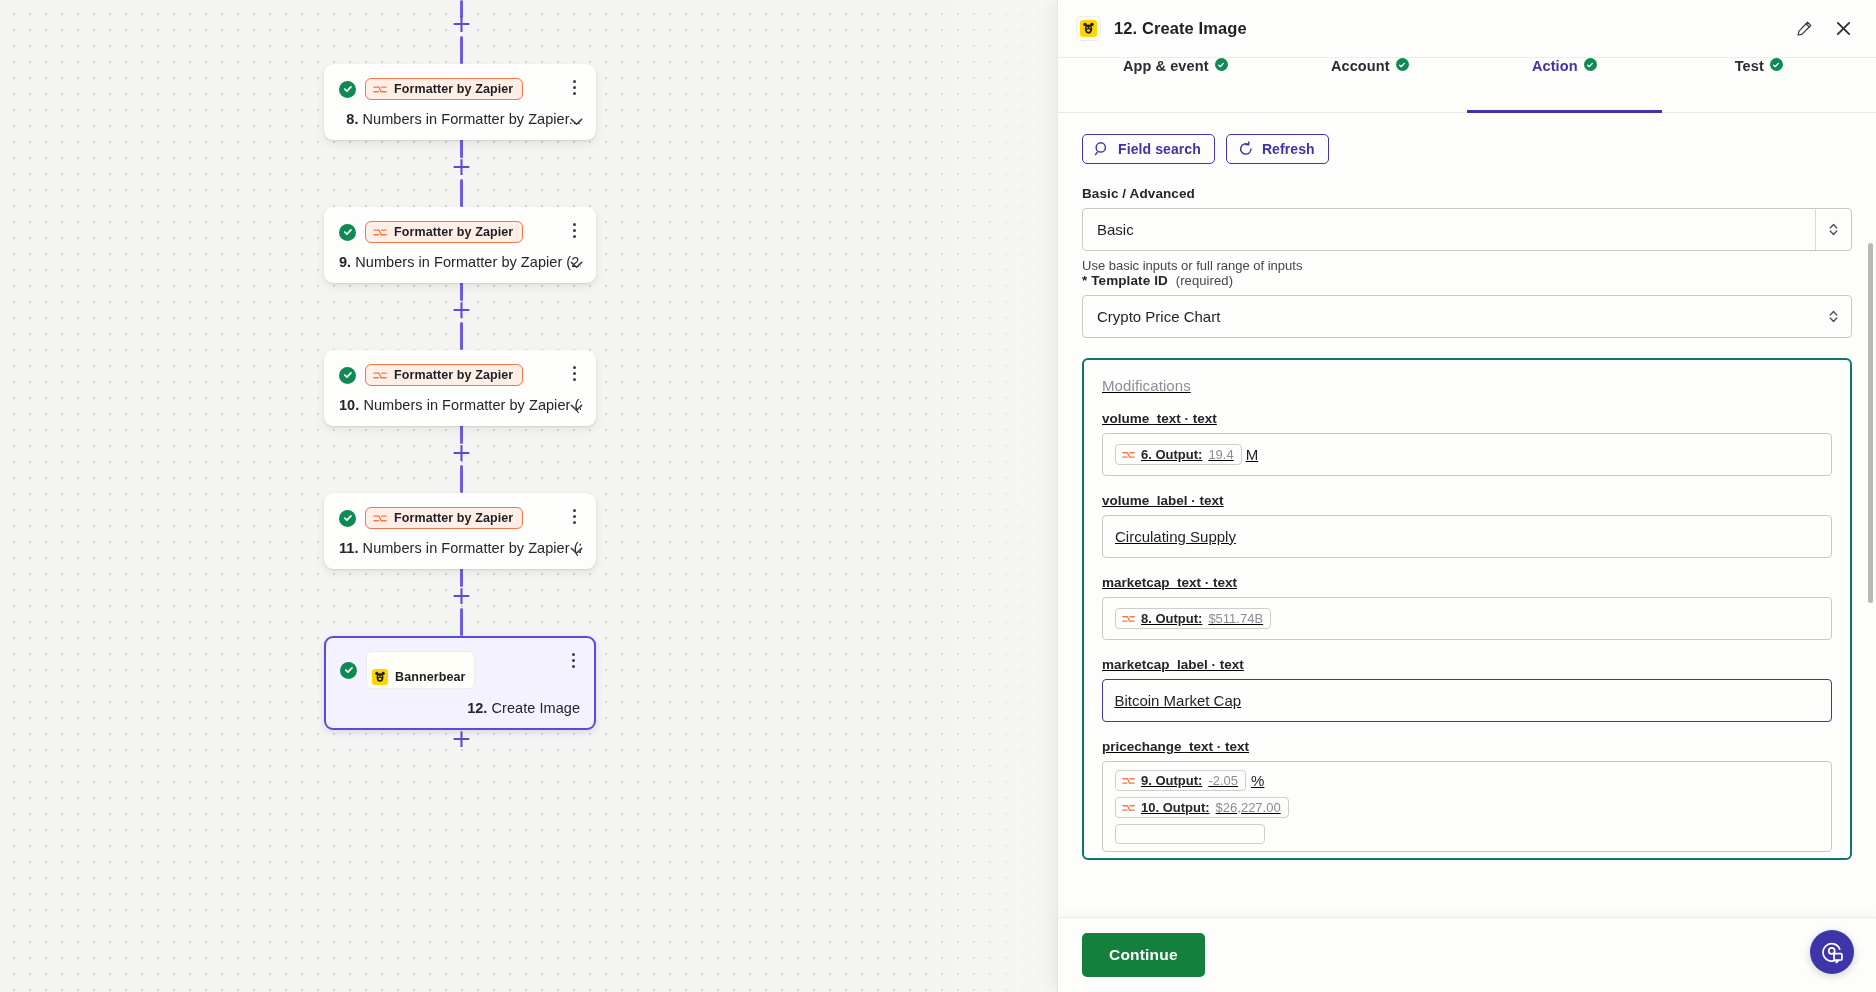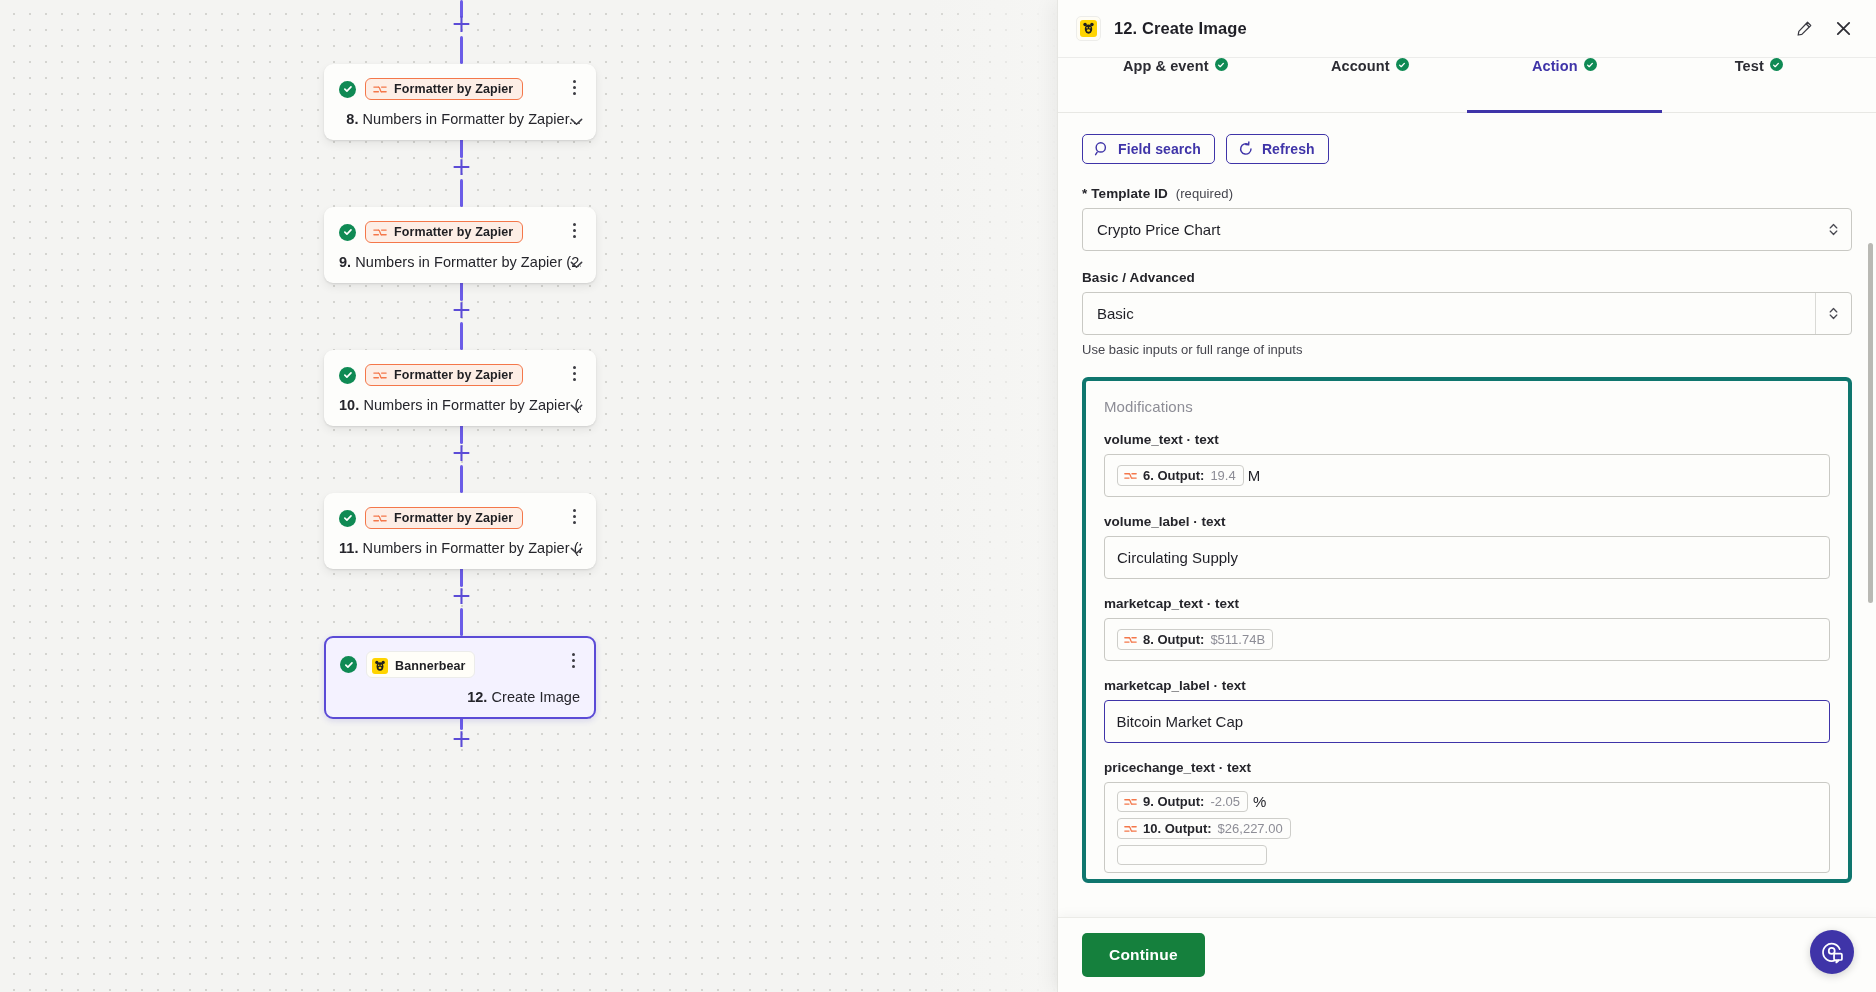--- a/index.html
+++ b/index.html
@@ -90,21 +90,21 @@
     border-radius: 6px;
     padding: 3px 9px 3px 7px;
     font-size: 12.5px;
     font-weight: 700;
     letter-spacing: .1px;
     white-space: nowrap;
   }
   .app-chip.bannerbear {
     border: 1px solid #ececea;
     background: #fffef8;
-    padding: 6px 9px 3px 5px;
+    padding: 17px 9px 3px 5px;
   }
   .chip-ico-formatter { width: 14px; height: 11px; display:block; }
   .chip-ico-bear {
     width: 16px; height: 16px; border-radius: 3px;
     background: #ffd400;
     display:flex;align-items:center;justify-content:center;
     flex:0 0 auto;
   }
   .kebab {
     position: absolute; right: -2px; top: -1px;
@@ -244,24 +244,25 @@
     width: 36px;
     display:flex; align-items:center; justify-content:center;
     border-left: 1px solid #dadad6;
     color: #4a4a52;
   }
   .select.plain .stepper { border-left: none; }
   .hint { font-size: 13px; color: #45454d; margin-top: 7px; }
 
   .group {
     margin-top: 20px;
-    border: 4px solid #0f766e;
+    border: 2px solid #0f766e;
     border-radius: 6px;
     padding: 17px 18px 6px 18px;
     background: #fdfdfb;
+    text-decoration: underline;
   }
   .group-title {
     font-size: 15px; color: #8d8d96; margin-bottom: 17px; letter-spacing:.1px;
   }
   .mod { margin-bottom: 17px; }
   .mod-label {
     font-size: 13.5px; font-weight: 700; color: #25252b; margin-bottom: 7px;
   }
   .mod-input {
     width: 100%;
@@ -592,49 +593,49 @@
       </div>
       <div class="toolbtn">
         <svg width="16" height="16" viewBox="0 0 18 18">
             <path d="M14.6 9 A5.8 5.8 0 1 1 11.6 3.9" fill="none" stroke="#3f34a8" stroke-width="1.6" stroke-linecap="round"></path>
             <path d="M12.2 1.1 L12.0 4.4 L8.8 4.0" fill="none" stroke="#3f34a8" stroke-width="1.6" stroke-linecap="round" stroke-linejoin="round"></path>
           </svg>
         <span>Refresh</span>
       </div>
     </div>
 
-    <div>
-      <div class="field-label">
-        <span class="star">*</span>
-        <span>Template ID</span>
-        <span class="req">(required)</span>
-      </div>
-      <div class="select plain">
-        <span class="val">Crypto Price Chart</span>
-        <span class="stepper">
-          <svg width="11" height="15" viewBox="0 0 12 16">
-              <path d="M2.4 6.3 L6 2.6 L9.6 6.3" fill="none" stroke="#4a4a52" stroke-width="1.4" stroke-linecap="round" stroke-linejoin="round"></path>
-              <path d="M2.4 9.7 L6 13.4 L9.6 9.7" fill="none" stroke="#4a4a52" stroke-width="1.4" stroke-linecap="round" stroke-linejoin="round"></path>
-            </svg>
-        </span>
-      </div>
-    </div>
-
     <div style="margin-top:19px;">
       <div class="field-label">Basic / Advanced</div>
       <div class="select">
         <span class="val">Basic</span>
         <span class="stepper">
           <svg width="11" height="15" viewBox="0 0 12 16">
               <path d="M2.4 6.3 L6 2.6 L9.6 6.3" fill="none" stroke="#4a4a52" stroke-width="1.4" stroke-linecap="round" stroke-linejoin="round"></path>
               <path d="M2.4 9.7 L6 13.4 L9.6 9.7" fill="none" stroke="#4a4a52" stroke-width="1.4" stroke-linecap="round" stroke-linejoin="round"></path>
             </svg>
         </span>
       </div>
       <div class="hint">Use basic inputs or full range of inputs</div>
+    </div>
+
+    <div>
+      <div class="field-label">
+        <span class="star">*</span>
+        <span>Template ID</span>
+        <span class="req">(required)</span>
+      </div>
+      <div class="select plain">
+        <span class="val">Crypto Price Chart</span>
+        <span class="stepper">
+          <svg width="11" height="15" viewBox="0 0 12 16">
+              <path d="M2.4 6.3 L6 2.6 L9.6 6.3" fill="none" stroke="#4a4a52" stroke-width="1.4" stroke-linecap="round" stroke-linejoin="round"></path>
+              <path d="M2.4 9.7 L6 13.4 L9.6 9.7" fill="none" stroke="#4a4a52" stroke-width="1.4" stroke-linecap="round" stroke-linejoin="round"></path>
+            </svg>
+        </span>
+      </div>
     </div>
 
     <div class="group">
       <div class="group-title">Modifications</div>
 
       <div class="mod">
         <div class="mod-label">volume_text · text</div>
         <div class="mod-input">
           <span class="token">
             <svg class="tico" viewBox="0 0 16 12">

